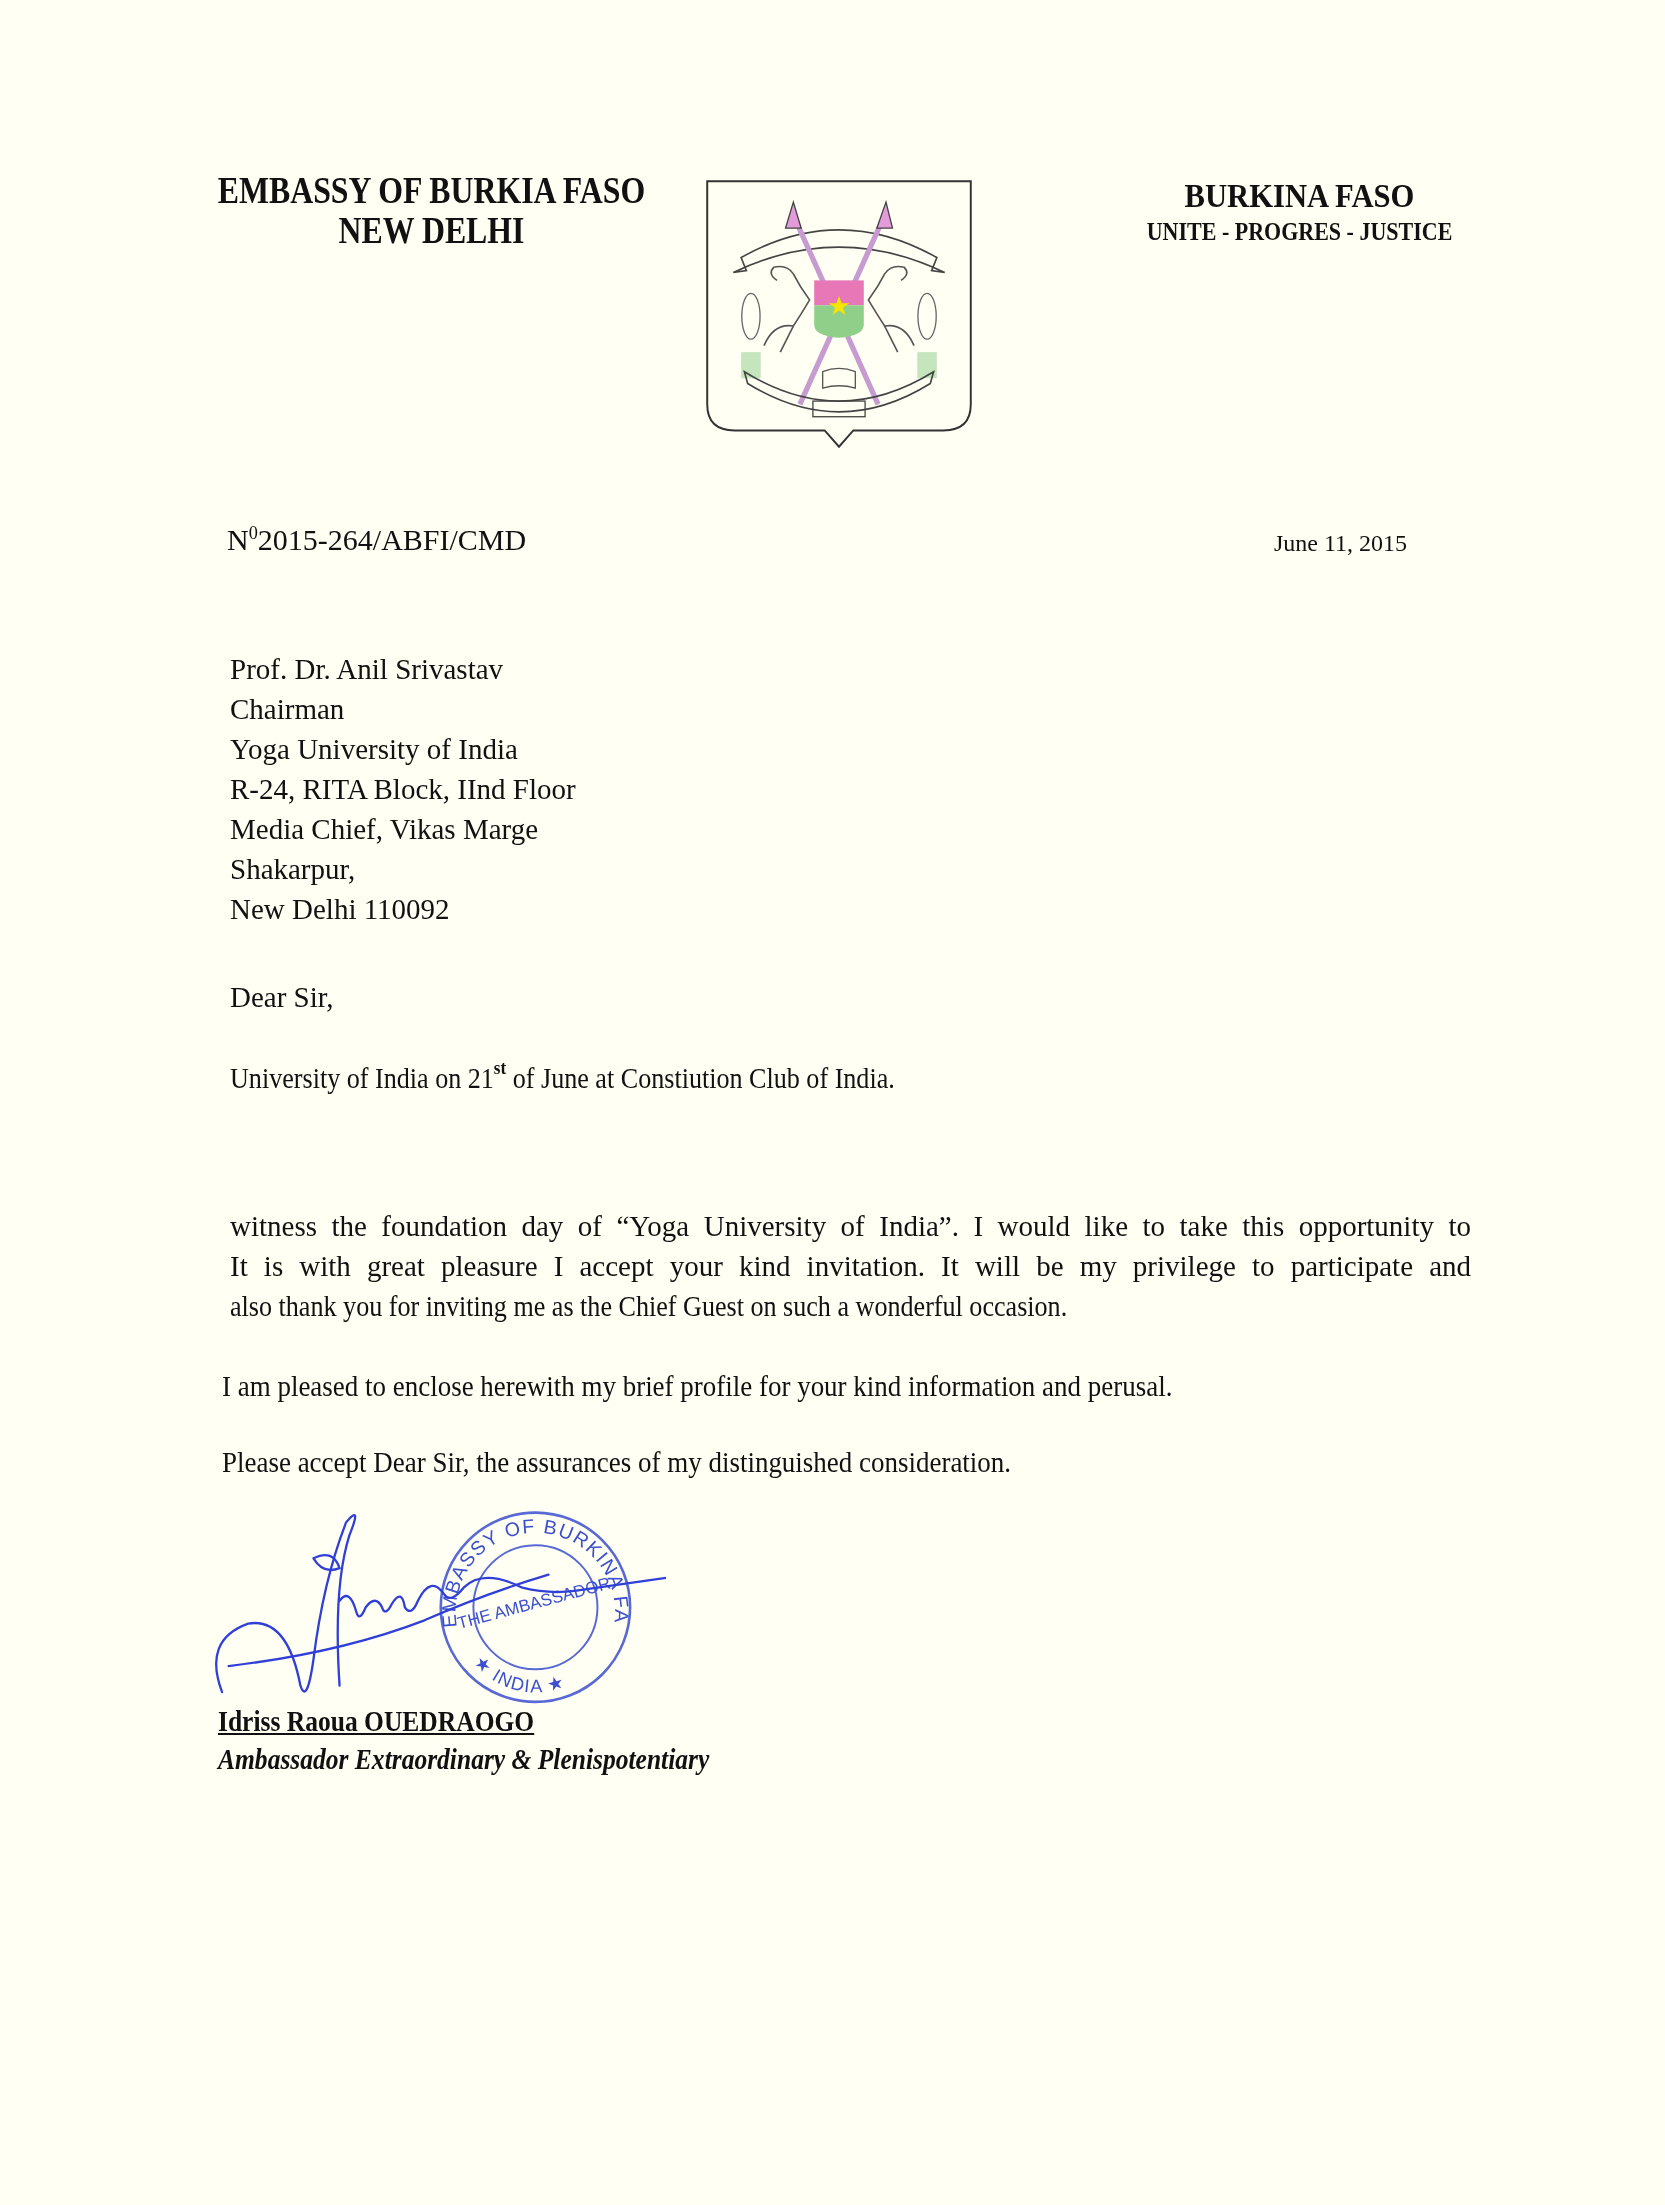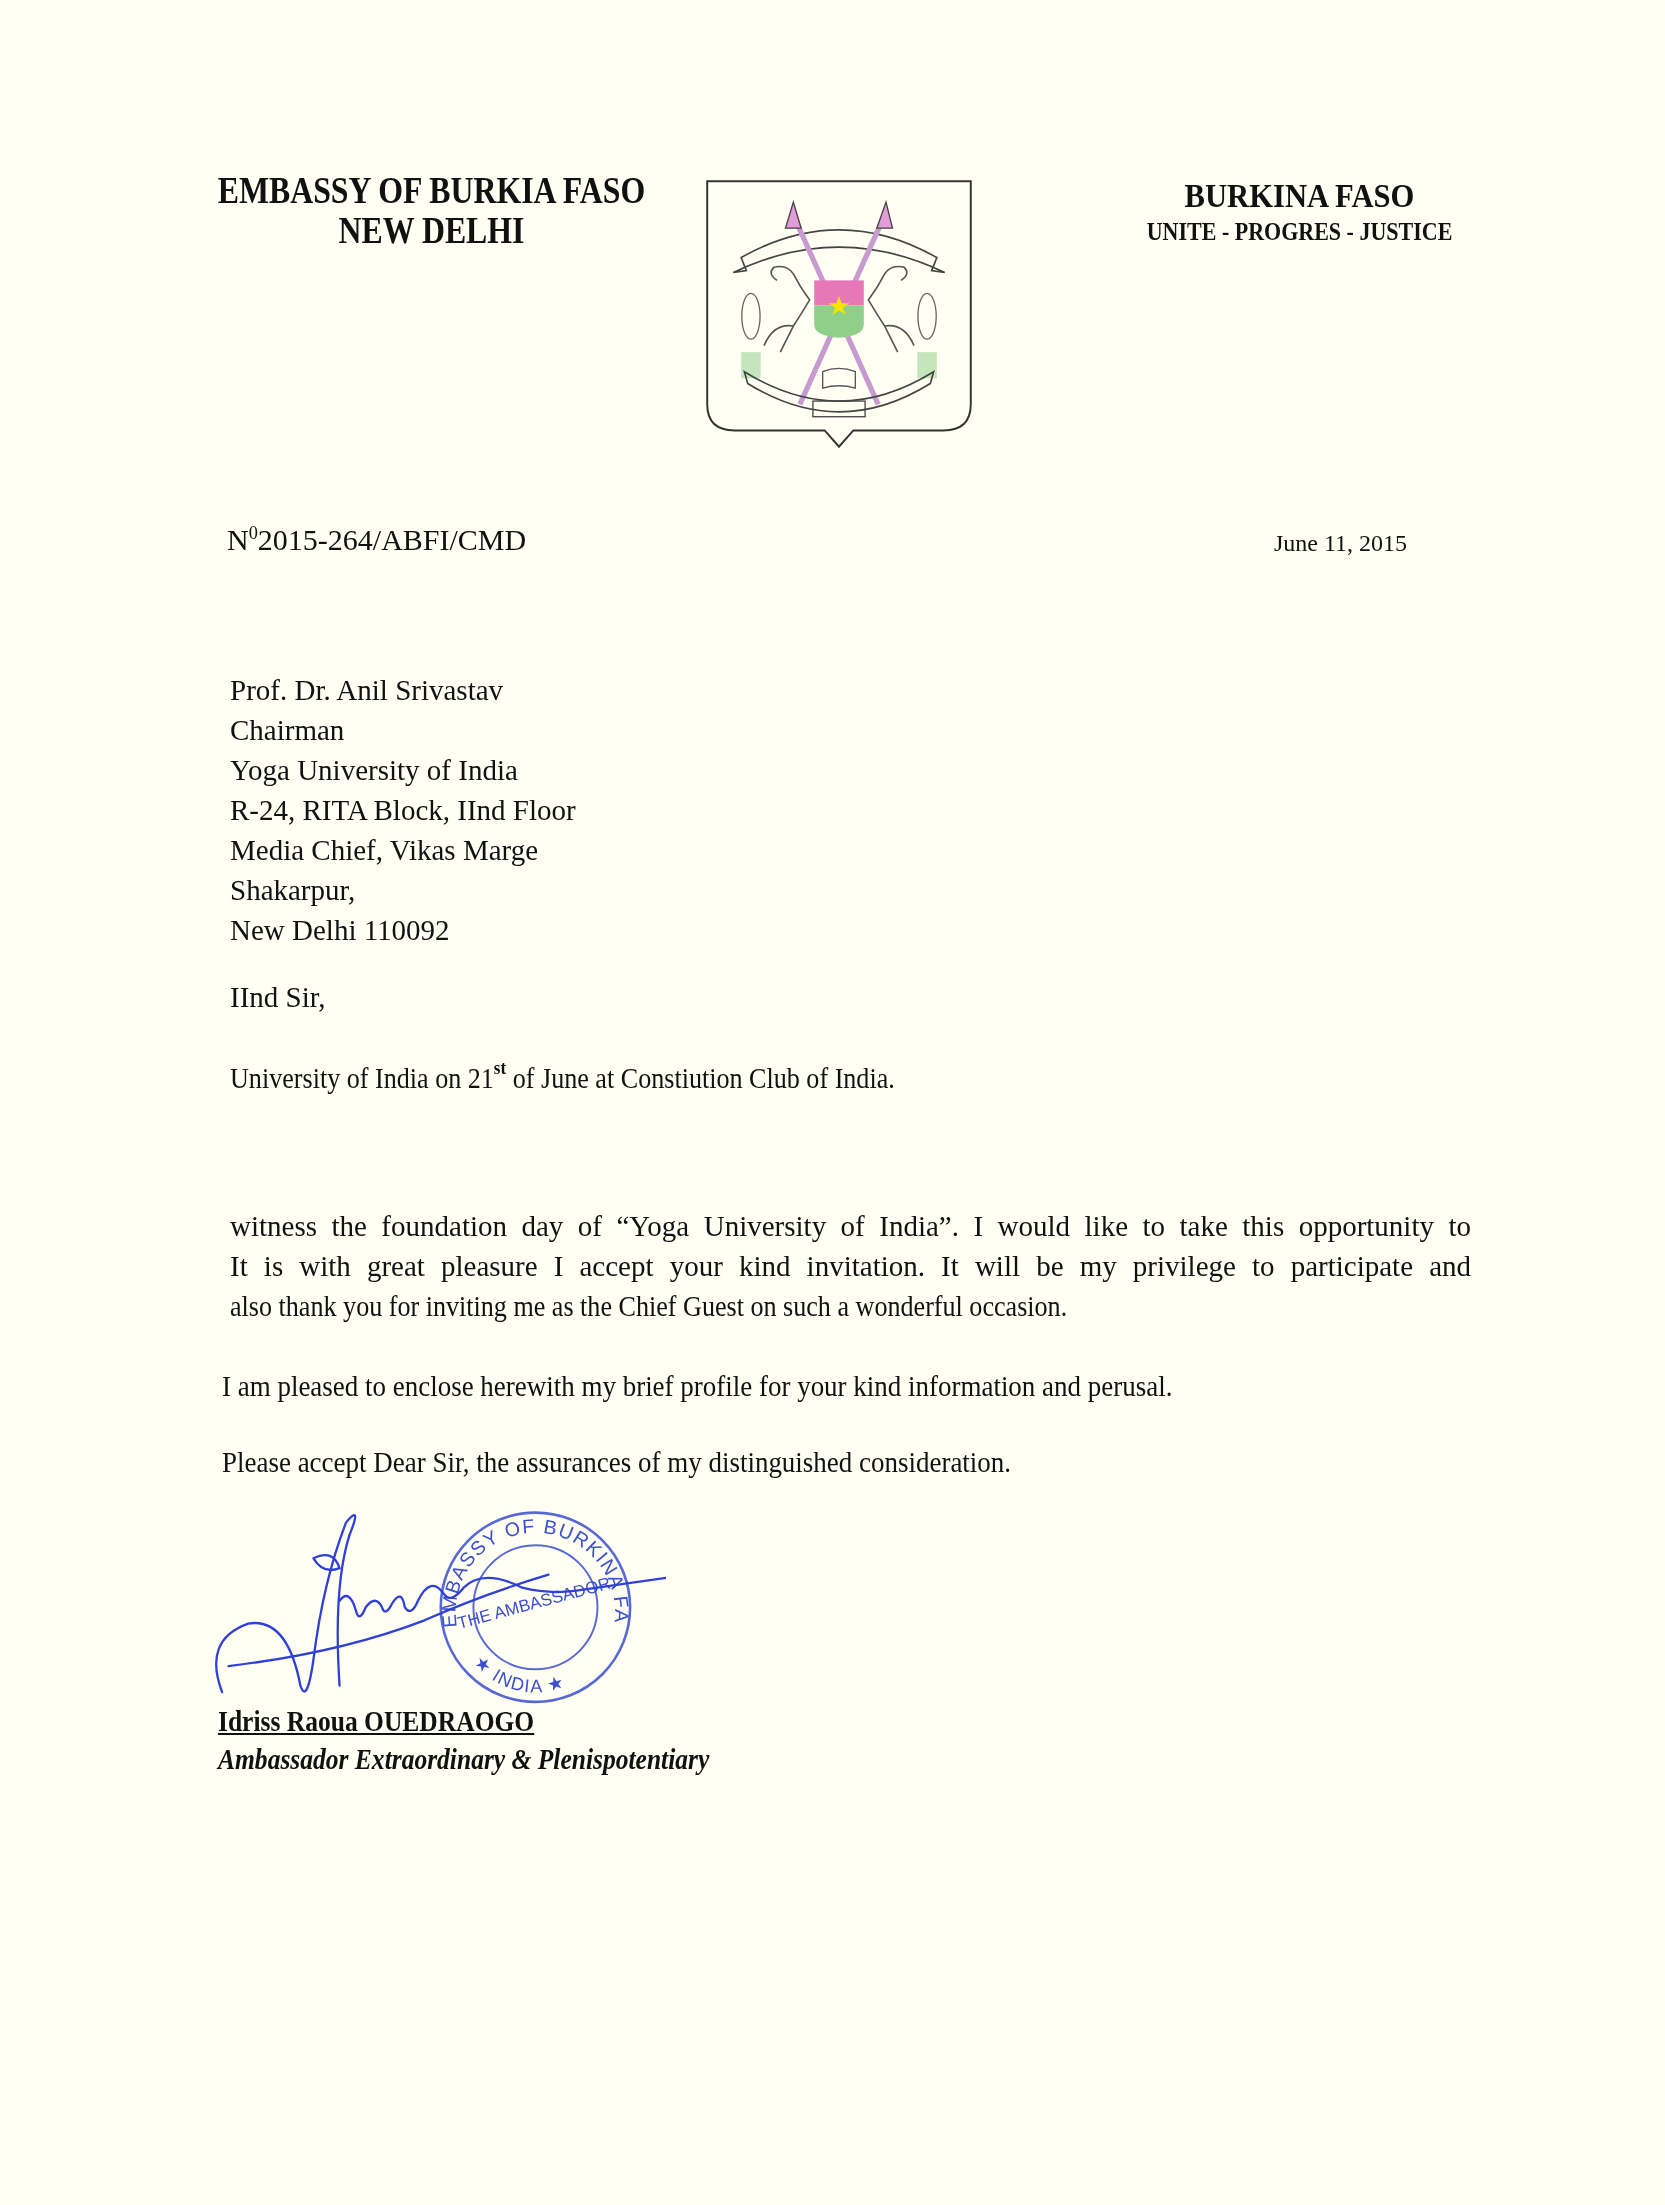--- a/index.html
+++ b/index.html
@@ -25,21 +25,21 @@
   }
   .hdr-right-motto {
     left: 1071px; top: 217px; width: 457px; text-align: center;
     font-weight: bold; font-size: 25px; line-height: 29px;
     transform: scaleX(0.88); transform-origin: center top;
   }
   .crest { left: 702px; top: 176px; width: 274px; height: 274px; }
   .ref { left: 227px; top: 523px; font-size: 30px; }
   .ref sup { font-size: 18.3px; }
   .date { left: 1274px; top: 530px; font-size: 24px; }
-  .address { left: 230px; top: 670px; font-size: 29px; line-height: 40px; }
+  .address { left: 230px; top: 649px; font-size: 29px; line-height: 40px; }
   .address div { white-space: nowrap; }
   .salutation { left: 230px; top: 981px; font-size: 29px; }
   .para {
     left: 230px; width: 1241px; font-size: 29px; line-height: 40px;
     text-align: justify; text-align-last: left;
   }
   .para .line { display: block; white-space: nowrap; }
   .para .stretch { text-align-last: justify; }
   .p1 { top: 1048px; }
   .p2 { top: 1206px; }
@@ -104,21 +104,21 @@
 <div class="abs address">
   <div>Prof. Dr. Anil Srivastav</div>
   <div>Chairman</div>
   <div>Yoga University of India</div>
   <div>R-24, RITA Block, IInd Floor</div>
   <div>Media Chief, Vikas Marge</div>
   <div>Shakarpur,</div>
   <div>New Delhi 110092</div>
 </div>
 
-<div class="abs salutation">IInd Sir,</div>
+<div class="abs salutation">Dear Sir,</div>
 
 <div class="abs para p1">
   <span class="line" style="transform:scaleX(0.9);transform-origin:left top;"><span>University of India on 21</span><sup class="ord">st</sup><span> of June at Constiution Club of India.</span></span>
 </div>
 
 <div class="abs para p2">
   <span class="line stretch">witness the foundation day of “Yoga University of India”. I would like to take this opportunity to</span>
   <span class="line stretch">It is with great pleasure I accept your kind invitation. It will be my privilege to participate and</span>
   <span class="line" style="transform:scaleX(0.9);transform-origin:left top;">also thank you for inviting me as the Chief Guest on such a wonderful occasion.</span>
 </div>

